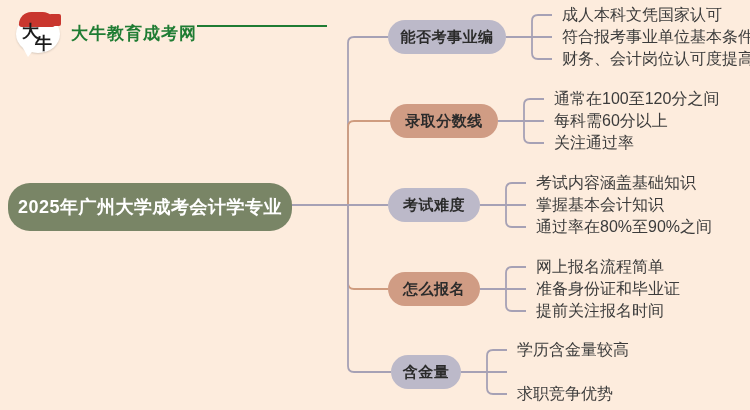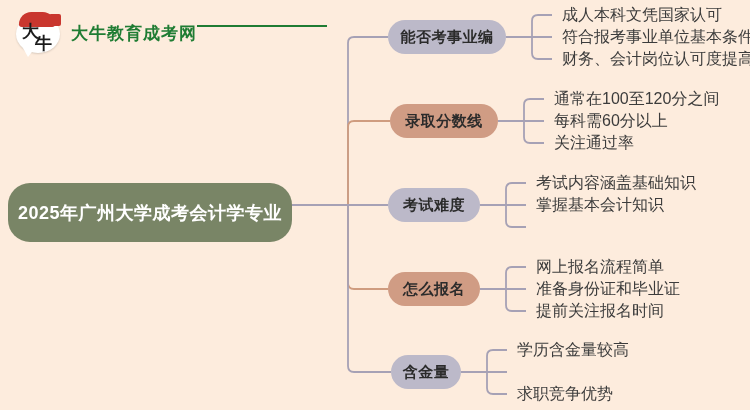--- a/index.html
+++ b/index.html
@@ -42,21 +42,21 @@
     position: absolute; right: 1px; top: 2px; width: 12px; height: 12px;
     background: var(--logo_red); border-radius: 2px;
   }
   .logo-text { display: flex; flex-direction: row; }
   .logo-title { color: var(--logo_green); font-weight: 700; font-size: 17px; letter-spacing: 1px; line-height: 20px; }
   .logo-divider { height: 2px; background: var(--logo_green); margin: 1px 0 1px 0; width: 130px; }
   .logo-url { color: var(--logo_green); font-weight: 700; font-size: 13px; line-height: 15px; }
 
   
   .root-node {
-    position: absolute; left: 8px; top: 183px; width: 284px; height: 59px;
+    position: absolute; left: 8px; top: 183px; width: 284px; height: 48px;
     background: var(--root_fill); color: var(--root_text);
     border-radius: 22px; font-weight: 700; font-size: 18px;
     display: flex; align-items: center; justify-content: center;
     letter-spacing: 0.5px;
   }
   .pill {
     position: absolute; height: 34px; border-radius: 17px;
     display: flex; align-items: center; justify-content: center;
     font-weight: 700; font-size: 15px; color: var(--node_text);
     letter-spacing: 0.5px;
@@ -137,20 +137,21 @@
   <div class="leaf leaf-b0-2">财务、会计岗位认可度提高</div>
 
   <div class="pill pill-tan pill-b1">录取分数线</div>
   <div class="leaf leaf-b1-0">通常在100至120分之间</div>
   <div class="leaf leaf-b1-1">每科需60分以上</div>
   <div class="leaf leaf-b1-2">关注通过率</div>
 
   <div class="pill pill-gray pill-b2">考试难度</div>
   <div class="leaf leaf-b2-0">考试内容涵盖基础知识</div>
   <div class="leaf leaf-b2-1">掌握基本会计知识</div>
+  <div class="leaf leaf-b2-2">通过率在80%至90%之间</div>
 
   <div class="pill pill-tan pill-b3">怎么报名</div>
   <div class="leaf leaf-b3-1">准备身份证和毕业证</div>
   <div class="leaf leaf-b3-0">网上报名流程简单</div>
   <div class="leaf leaf-b3-2">提前关注报名时间</div>
 
   <div class="pill pill-gray pill-b4">含金量</div>
   <div class="leaf leaf-b4-0">学历含金量较高</div>
   <div class="leaf leaf-b4-2">求职竞争优势</div>
 

